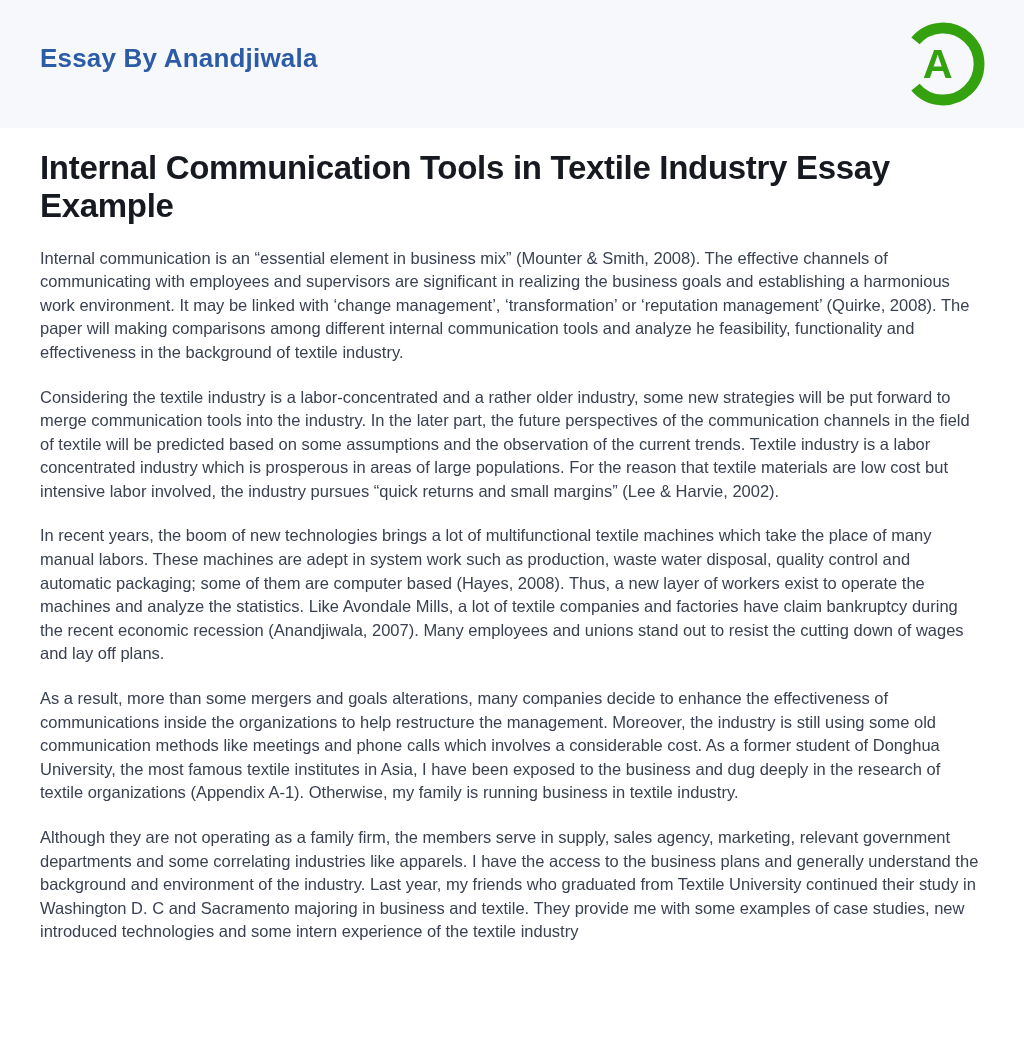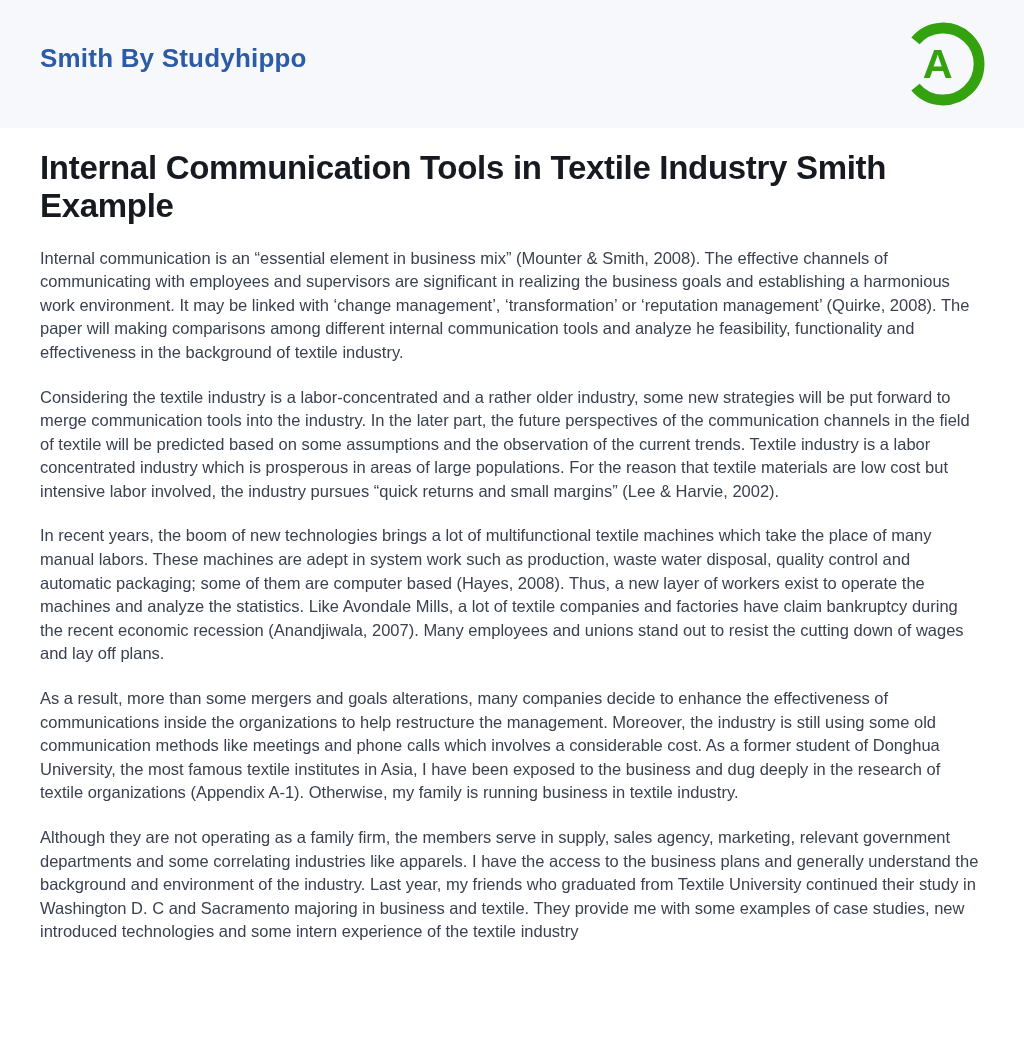--- a/index.html
+++ b/index.html
@@ -51,30 +51,30 @@
     font-size: 16.5px;
     line-height: 1.43;
     margin: 8px 0 21px 0;
   }
 </style>
 </head>
 <body>
 
 <header class="page-header">
   <div class="header-text">
-    <div class="site-title">Smith By Studyhippo</div>
+    <div class="site-title">Essay By Anandjiwala</div>
   </div>
   <div class="logo">
     <svg width="90" height="92" viewBox="0 0 100 100" aria-hidden="true">
       <path d="M 19.4 24.3 A 40 40 0 1 1 19.4 75.7" fill="none" stroke="#34a10e" stroke-width="12" stroke-linecap="butt"></path>
       <text x="44" y="65" text-anchor="middle" font-family="Liberation Sans, sans-serif" font-size="46" font-weight="700" fill="#34a10e">A</text>
     </svg>
   </div>
 </header>
 
 <main class="main-content">
-  <h1 class="essay-title">Internal Communication Tools in Textile Industry Smith Example</h1>
+  <h1 class="essay-title">Internal Communication Tools in Textile Industry Essay Example</h1>
   <p class="essay-paragraph">Internal communication is an “essential element in business mix” (Mounter &amp; Smith, 2008). The effective channels of communicating with employees and supervisors are significant in realizing the business goals and establishing a harmonious work environment. It may be linked with ‘change management’, ‘transformation’ or ‘reputation management’ (Quirke, 2008). The paper will making comparisons among different internal communication tools and analyze he feasibility, functionality and effectiveness in the background of textile industry.</p>
   <p class="essay-paragraph">Considering the textile industry is a labor-concentrated and a rather older industry, some new strategies will be put forward to merge communication tools into the industry. In the later part, the future perspectives of the communication channels in the field of textile will be predicted based on some assumptions and the observation of the current trends. Textile industry is a labor concentrated industry which is prosperous in areas of large populations. For the reason that textile materials are low cost but intensive labor involved, the industry pursues “quick returns and small margins” (Lee &amp; Harvie, 2002).</p>
   <p class="essay-paragraph">In recent years, the boom of new technologies brings a lot of multifunctional textile machines which take the place of many manual labors. These machines are adept in system work such as production, waste water disposal, quality control and automatic packaging; some of them are computer based (Hayes, 2008). Thus, a new layer of workers exist to operate the machines and analyze the statistics. Like Avondale Mills, a lot of textile companies and factories have claim bankruptcy during the recent economic recession (Anandjiwala, 2007). Many employees and unions stand out to resist the cutting down of wages and lay off plans.</p>
   <p class="essay-paragraph">As a result, more than some mergers and goals alterations, many companies decide to enhance the effectiveness of communications inside the organizations to help restructure the management. Moreover, the industry is still using some old communication methods like meetings and phone calls which involves a considerable cost. As a former student of Donghua University, the most famous textile institutes in Asia, I have been exposed to the business and dug deeply in the research of textile organizations (Appendix A-1). Otherwise, my family is running business in textile industry.</p>
   <p class="essay-paragraph">Although they are not operating as a family firm, the members serve in supply, sales agency, marketing, relevant government departments and some correlating industries like apparels. I have the access to the business plans and generally understand the background and environment of the industry. Last year, my friends who graduated from Textile University continued their study in Washington D. C and Sacramento majoring in business and textile. They provide me with some examples of case studies, new introduced technologies and some intern experience of the textile industry</p>
 </main>
 
 </body></html>

